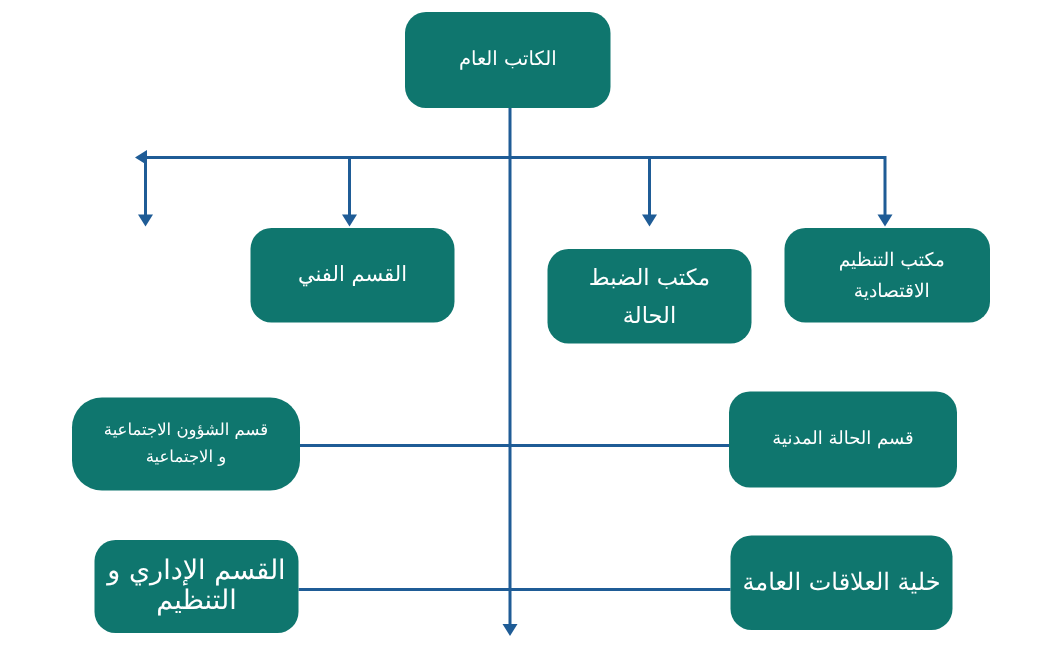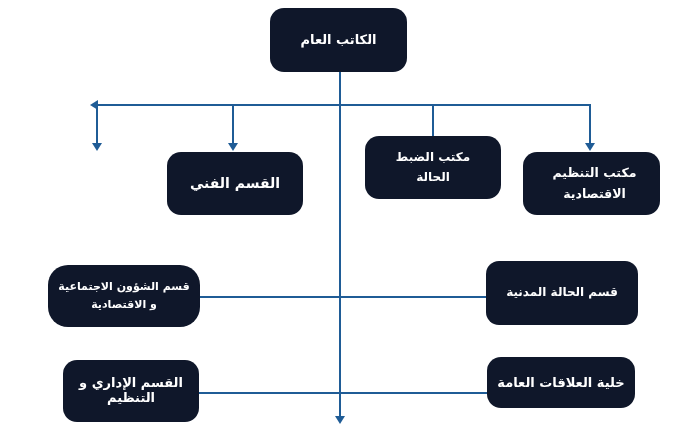--- a/index.html
+++ b/index.html
@@ -10,24 +10,24 @@
   #chart-canvas {
     position: relative;
     width: 696px;
     height: 433px;
     background: #ffffff;
     overflow: hidden;
     font-family: "DejaVu Sans", "Liberation Sans", sans-serif;
   }
   .node {
     position: absolute;
-    background: #0f172a;
+    background: #0f766e;
     border-radius: 14px;
     color: #ffffff;
-    font-weight: bold;
+    font-weight: normal;
     display: flex;
     align-items: center;
     justify-content: center;
     text-align: center;
     box-sizing: border-box;
     padding: 4px 6px;
     direction: rtl;
     line-height: 1.65;
   }
   .node.tight {
@@ -95,51 +95,51 @@
 
   <div class="node" style="left:270px; top:8px; width:137px; height:64px; font-size:13px;">
     <span class="node-label">الكاتب العام</span>
   </div>
 
 
   <div class="node" style="left:167px; top:152px; width:136px; height:63px; font-size:14px;">
     <span class="node-label">القسم الفني</span>
   </div>
 
-  <div class="node" style="left:365px; top:136px; width:136px; height:63px; font-size:12px;">
+  <div class="node" style="left:365px; top:166px; width:136px; height:63px; font-size:15px;">
     <span class="node-label">
       <span>مكتب الضبط</span><br>
       <span>الحالة</span>
     </span>
   </div>
 
   <div class="node" style="left:523px; top:152px; width:137px; height:63px; font-size:12.5px;padding-left:12px;">
     <span class="node-label">
       <span>مكتب التنظيم</span><br>
       <span>الاقتصادية</span>
     </span>
   </div>
 
   <div class="node" style="left:48px; top:265px; width:152px; height:62px; font-size:11px;border-radius:20px;">
     <span class="node-label">
       <span>قسم الشؤون الاجتماعية</span><br>
-      <span>و الاقتصادية</span>
+      <span>و الاجتماعية</span>
     </span>
   </div>
 
-  <div class="node" style="left:486px; top:261px; width:152px; height:64px; font-size:12px;border-radius:13px;">
+  <div class="node" style="left:486px; top:261px; width:152px; height:64px; font-size:12px;">
     <span class="node-label">
       <span>قسم الحالة المدنية</span><br>
     </span>
   </div>
 
-  <div class="node tight" style="left:63px; top:360px; width:136px; height:62px; font-size:13px;">
+  <div class="node tight" style="left:63px; top:360px; width:136px; height:62px; font-size:18px;">
     <span class="node-label">
       <span>القسم الإداري و</span><br>
       <span>التنظيم</span>
     </span>
   </div>
 
-  <div class="node" style="left:487px; top:357px; width:148px; height:51px; font-size:13px;justify-content:center;">
+  <div class="node" style="left:487px; top:357px; width:148px; height:63px; font-size:16px;justify-content:center;">
     <span class="node-label">خلية العلاقات العامة</span>
   </div>
 
 </div>
 
 </body></html>

